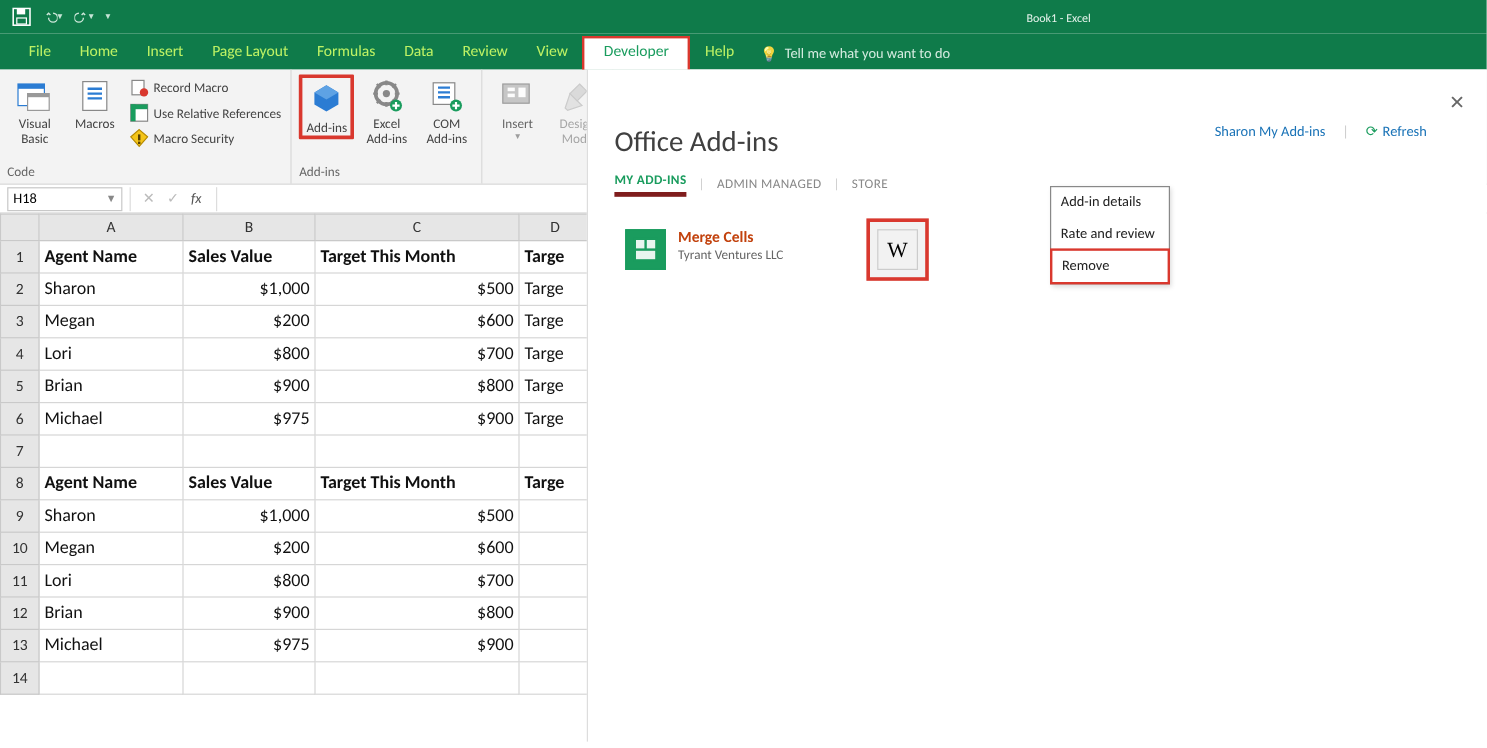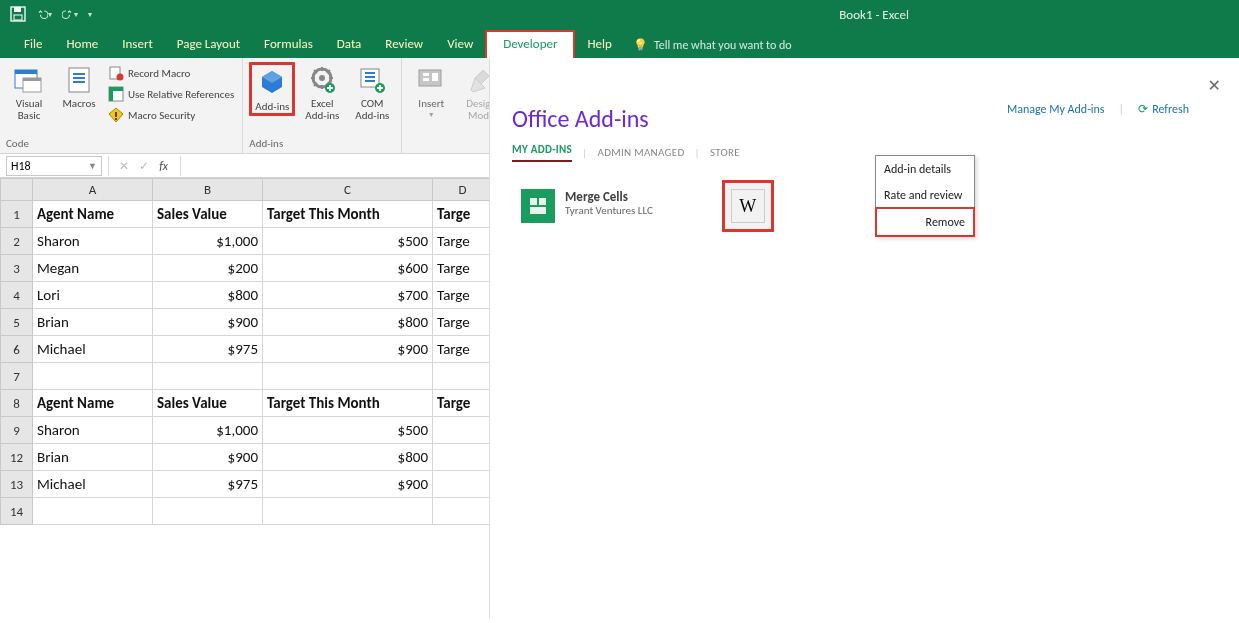--- a/index.html
+++ b/index.html
@@ -3,25 +3,25 @@
 <meta charset="utf-8">
 <style>
   * { box-sizing: border-box; margin:0; padding:0; font-family: "Segoe UI", Calibri, Arial, sans-serif; }
   body { background:#fff; width:1239px; height:623px; overflow:hidden; position:relative; }
 
   
   .titlebar { background:#0f7b4a; height:28px; display:flex; align-items:center; color:#fff; font-size:12px; position:relative; }
   .qat { display:flex; align-items:center; gap:10px; padding-left:10px; }
   .qat-icon { width:16px; height:16px; display:flex; align-items:center; justify-content:center; }
   .qat-caret { font-size:8px; color:#c6e5d6; }
-  .titlebar-title2 { position:absolute; right:330px; color:#e6f3ec; font-size:13px;}
+  .titlebar-title2 { position:absolute; right:330px; color:#e6f3ec; font-size:10px;}
 
   
   .tabs { background:#0f7b4a; height:30px; display:flex; align-items:flex-end; padding-left:12px; color:#fff; font-size:13px; }
-  .tab { padding:6px 12px 7px; cursor:pointer; color:#fef9c3; }
+  .tab { padding:6px 12px 7px; cursor:pointer; color:#bef264; }
   .tab.active { background:#fff; color:#1a9c5e; border:2px solid #d9382e; border-bottom:none; padding:4px 16px 7px; }
   .tellme { display:flex; align-items:flex-start; gap:6px; padding:6px 10px; color:#d4ebe0; font-size:12px;}
   .lightbulb::before { content:"\1F4A1"; font-size:12px; filter:grayscale(0.3);}
   .lightbulb { width:14px; height:14px; display:inline-flex; align-items:center; justify-content:center;}
   .lightbulb svg { display:block;}
 
   
   .ribbon { background:#f3f3f3; border-bottom:1px solid #d4d4d4; height:96px; display:flex; }
   .group { border-right:1px solid #d9d9d9; padding:4px 6px 2px; display:flex; flex-direction:column; justify-content:space-between; }
   .group-label { font-size:11px; color:#666; padding:2px 0 1px;}
@@ -49,34 +49,34 @@
   td.cell.bold { font-weight:700; }
   td.cell.right { text-align:right; }
   .corner { background:#e6e6e6; border:1px solid #c9c9c9;}
 
   
   .pane { position:absolute; top:58px; right:0; width:750px; height:560px; background:#fff; border-left:1px solid #ddd; padding:18px 22px 10px 22px;}
   .pane-close { position:absolute; right:18px; top:18px; color:#666; font-size:16px; cursor:pointer;}
   .pane-links { position:absolute; right:50px; top:44px; font-size:12px; color:#1a73b7; display:flex; align-items:center; gap:14px;}
   .pane-links a { color:#1a73b7; text-decoration:none; cursor:pointer;}
   .pane-links .refresh-ico { color:#1a9c5e; margin-right:4px; display:inline-block;}
-  .pane h2 { color:#6d28d9; font-weight:400; font-size:24px; margin-top:28px;}
+  .pane h2 { color:#404040; font-weight:400; font-size:24px; margin-top:28px;}
   .pane-tabs { margin-top:10px; font-size:11px; letter-spacing:0.3px; color:#888; display:flex; gap:10px; align-items:center;}
   .pane-tabs .pt { cursor:pointer; }
-  .pane-tabs .pt.active { color:#1a9c5e; font-weight:700; border-bottom:2px solid #7f1d1d; padding-bottom:4px;}
+  .pane-tabs .pt.active { color:#1a9c5e; font-weight:700; border-bottom:4px solid #7f1d1d; padding-bottom:4px;}
   .divider { color:#ccc; }
   .addin-list { display:flex; gap:60px; margin-top:18px; }
   .addin { display:flex; gap:10px; padding:6px; border:3px solid transparent; cursor:pointer;}
   .addin.selected { border:3px solid #d9382e; background:#f2f2f2;}
   .addin-ico { width:34px; height:34px; border:1px solid #ccc; display:flex; align-items:center; justify-content:center; font-size:18px; font-family:"Times New Roman", serif;}
-  .addin-txt .nm { font-size:13px; font-weight:600; color:#404040;}
+  .addin-txt .nm { font-size:13px; font-weight:600; color:#c2410c;}
   .addin-txt .pub { font-size:11px; color:#666;}
   .ctxmenu { position:absolute; left:385px; top:97px; background:#fff; border:1px solid #888; width:100px; font-size:12px; box-shadow:2px 2px 4px rgba(0,0,0,0.15);}
   .ctxmenu div { padding:6px 8px; cursor:pointer; color:#222;}
-  .ctxmenu .remove { border:2px solid #d9382e; margin:-1px;text-align:right;}
+  .ctxmenu .remove { border:2px solid #d9382e; margin:-1px;}
 
 </style>
 </head>
 <body>
 
 <div class="titlebar">
   <div class="qat">
     <span class="qat-icon">
       <svg width="16" height="16" viewBox="0 0 16 16">
           <rect x="1" y="1" width="14" height="14" fill="none" stroke="#fff" stroke-width="1.3"></rect>
@@ -331,20 +331,34 @@
           <td class="cell bold">Targe</td>
         </tr>
         <tr>
           <th class="rowhead">9</th>
           <td class="cell">Sharon</td>
           <td class="cell right">$1,000</td>
           <td class="cell right">$500</td>
           <td class="cell"></td>
         </tr>
         <tr>
+          <th class="rowhead">10</th>
+          <td class="cell">Megan</td>
+          <td class="cell right">$200</td>
+          <td class="cell right">$600</td>
+          <td class="cell"></td>
+        </tr>
+        <tr>
+          <th class="rowhead">11</th>
+          <td class="cell">Lori</td>
+          <td class="cell right">$800</td>
+          <td class="cell right">$700</td>
+          <td class="cell"></td>
+        </tr>
+        <tr>
           <th class="rowhead">12</th>
           <td class="cell">Brian</td>
           <td class="cell right">$900</td>
           <td class="cell right">$800</td>
           <td class="cell"></td>
         </tr>
         <tr>
           <th class="rowhead">13</th>
           <td class="cell">Michael</td>
           <td class="cell right">$975</td>
@@ -358,21 +372,21 @@
           <td class="cell"></td>
           <td class="cell"></td>
         </tr>
       </tbody>
     </table>
 </div>
 
 <div class="pane">
   <span class="pane-close">✕</span>
   <div class="pane-links">
-    <a>Manage My Add-ins</a>
+    <a>Sharon My Add-ins</a>
     <span class="divider">|</span>
     <a><span class="refresh-ico">⟳</span><span>Refresh</span></a>
   </div>
   <h2>Office Add-ins</h2>
   <div class="pane-tabs">
     <span class="pt active">MY ADD-INS</span>
     <span class="divider">|</span>
     <span class="pt">ADMIN MANAGED</span>
     <span class="divider">|</span>
     <span class="pt">STORE</span>

